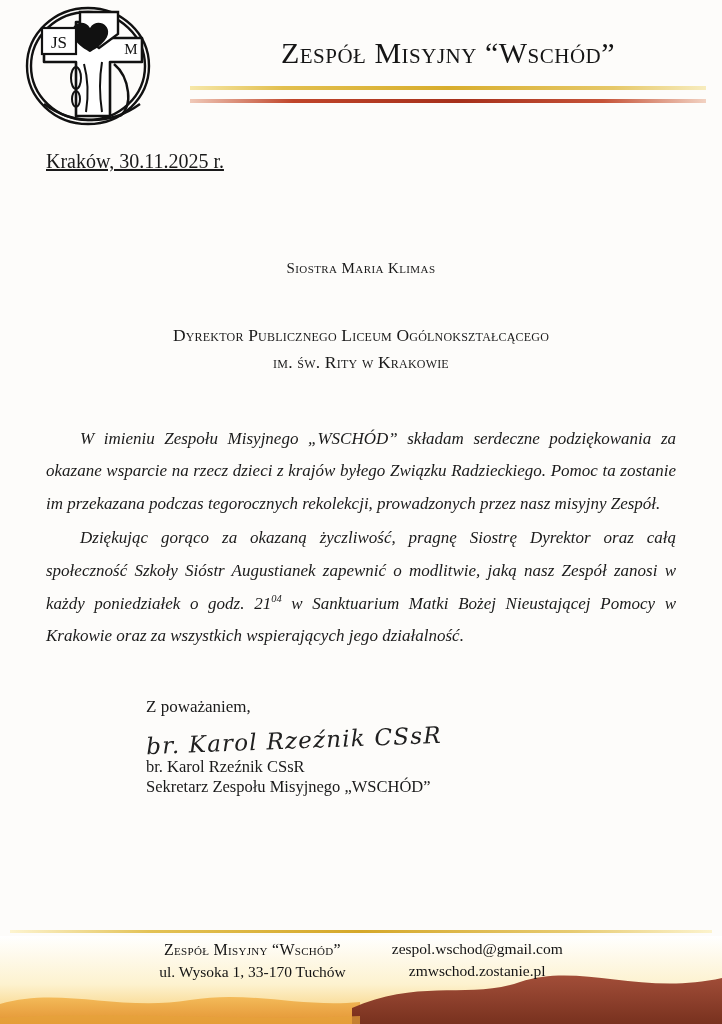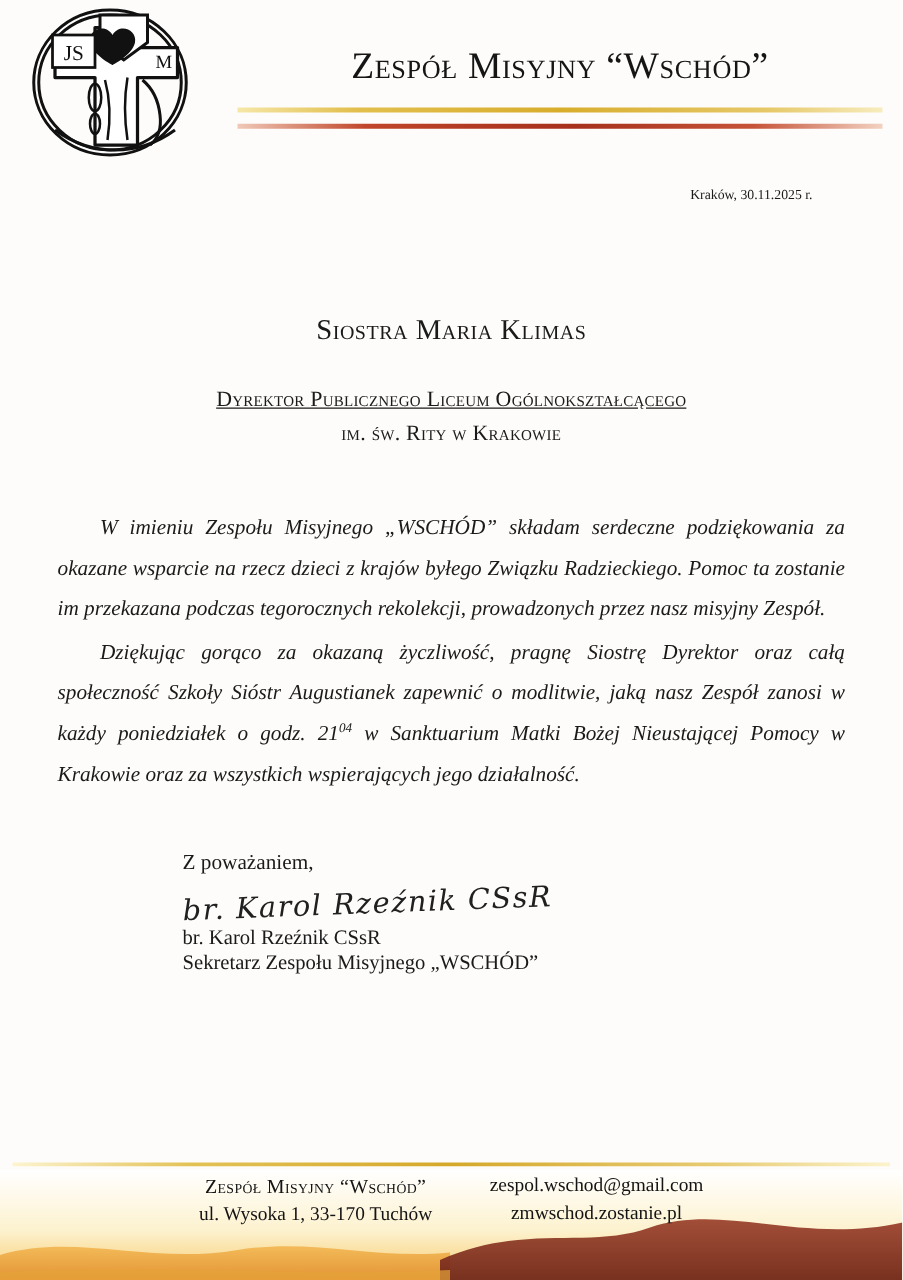--- a/index.html
+++ b/index.html
@@ -57,40 +57,40 @@
     background: linear-gradient(to right, #f0c9b8 0%, #c0452a 20%, #a6301b 52%, #c65338 80%, #f2d2c2 100%);
   }
 
   
   .page {
     position: relative;
     padding: 0 46px;
   }
   .date-line {
     margin-top: 32px;
-    text-align: right;
+    text-align: left;
     padding-right: 26px;
-    font-size: 11px;
+    font-size: 20px;
+    text-decoration: underline;
   }
   .addressee {
     margin-top: 84px;
     text-align: center;
     line-height: 1.55;
   }
   .addressee .name {
-    font-size: 23px;
+    font-size: 15px;
     font-variant: small-caps;
     letter-spacing: 0.4px;
   }
   .addressee .role1 {
-    margin-top: 24px;
+    margin-top: 42px;
     font-size: 17.5px;
     font-variant: small-caps;
     letter-spacing: 0.2px;
-    text-decoration: underline;
   }
   .addressee .role2 {
     font-size: 17.5px;
     font-variant: small-caps;
     letter-spacing: 0.2px;
   }
   .letter-body {
     margin-top: 46px;
     font-size: 17px;
     line-height: 1.92;

